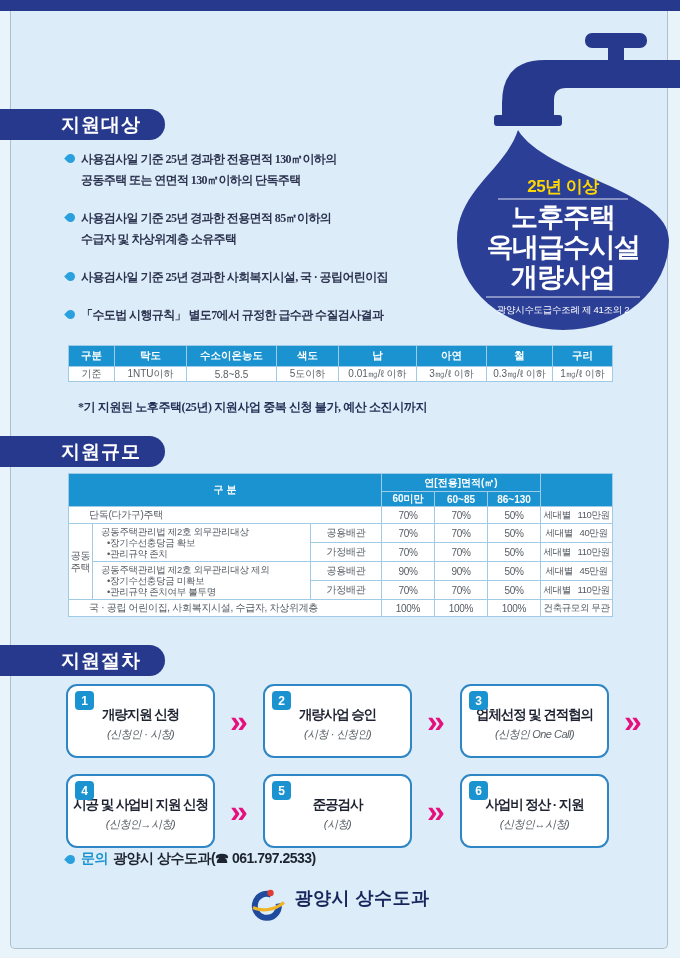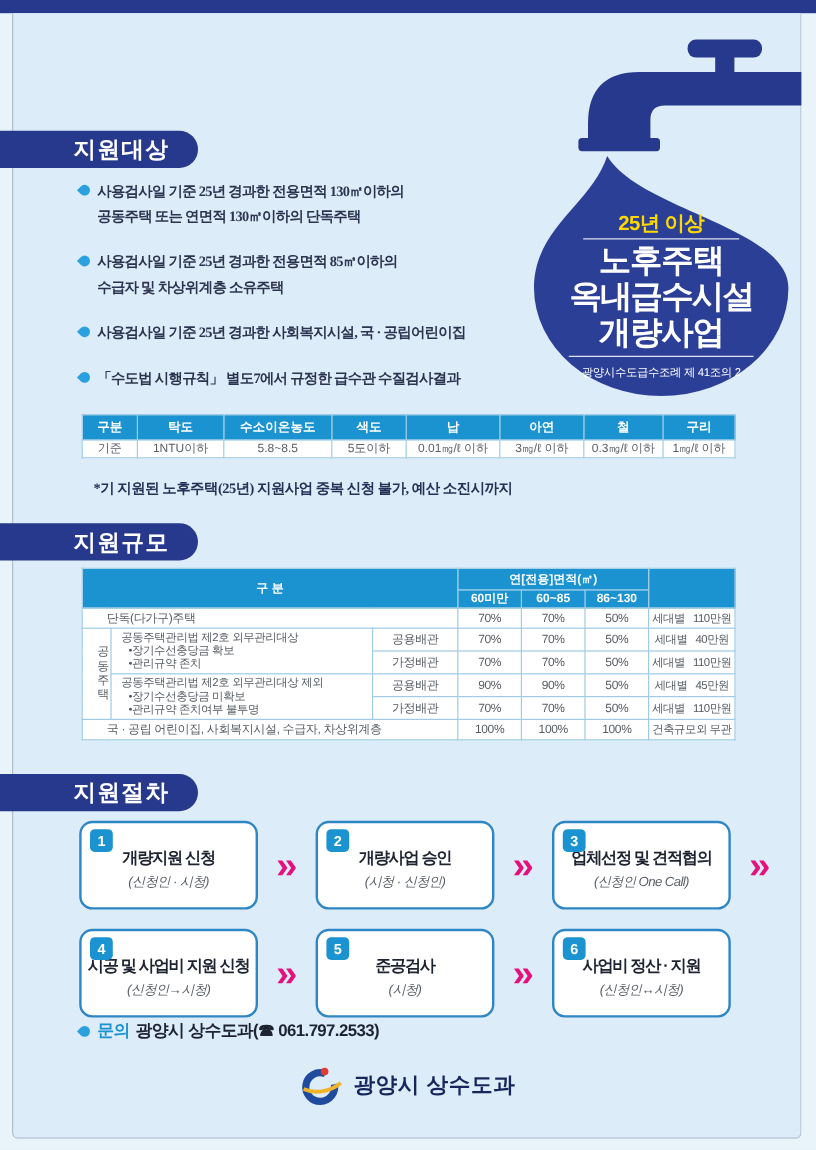--- a/index.html
+++ b/index.html
@@ -22,21 +22,21 @@
     background:#27398c; border-radius:0 17px 17px 0;
     color:#fff; font-size:19px; font-weight:bold; letter-spacing:1px;
     display:flex; align-items:center; justify-content:flex-end;
     padding-right:24px; z-index:3;
   }
   #pill-target { top:109px; }
   #pill-scale  { top:436px; }
   #pill-proc   { top:645px; }
 
   
-  .faucet-wrap { position:absolute; right:12px; top:25px; width:230px; height:330px; z-index:2; pointer-events:none; }
+  .faucet-wrap { position:absolute; right:0; top:25px; width:230px; height:330px; z-index:2; pointer-events:none; }
   .faucet-wrap svg { display:block; }
   .drop-badge-text { font-family:"Liberation Sans",sans-serif; }
 
   
   .bullets { position:absolute; left:66px; top:149px; width:430px; display:flex; flex-direction:column; gap:17px; z-index:1; }
   .bullet { display:flex; align-items:flex-start; }
   .drop-icon {
     flex:0 0 9px; width:9px; height:9px; margin:5px 6px 0 0;
     background:#2aa0df; border-radius:0 50% 50% 50%;
     transform:rotate(-45deg);
@@ -62,21 +62,21 @@
 
   
   .stable { position:absolute; left:68px; top:473px; width:544px; table-layout:fixed; background:#fff; }
   .stable th, .stable td { border:1px solid #9fcbe6; font-size:10px; }
   .stable th { background:#1b93d0; color:#fff; font-weight:bold; }
   .stable .h1 { height:18px; font-size:11px; }
   .stable .h2 { height:15px; font-size:9.5px; font-weight:normal; }
   .stable td { color:#555b62; height:17px; text-align:center; letter-spacing:-0.3px; }
   .stable td.left { text-align:left; padding-left:20px; }
   .stable td.group {
-    font-size:10px; line-height:12px; word-break:break-all; padding:0 12px; color:#555b62;
+    font-size:10px; line-height:12px; word-break:break-all; padding:0 0; color:#555b62;
   }
   .stable td.desc { text-align:left; padding:2px 0 2px 8px; line-height:11px; font-size:9.5px; }
   .stable td.desc .sub { padding-left:6px; }
   .stable td.amount { white-space:pre; font-size:9.5px; letter-spacing:-0.4px; }
 
   
   .proc-row { position:absolute; left:66px; width:592px; display:flex; align-items:center; z-index:1; }
   #proc-row1 { top:684px; }
   #proc-row2 { top:774px; }
   .step-box {
@@ -97,21 +97,21 @@
     font-size:32px; font-weight:900; line-height:74px; user-select:none;
   }
 
   
   .contact { position:absolute; left:66px; top:850px; display:flex; align-items:center; z-index:1; }
   .contact .drop-icon { margin:0 6px 0 0; }
   .contact-label { color:#1b93d0; font-weight:bold; font-size:14px; margin-right:5px; letter-spacing:-0.5px; }
   .contact-value { color:#1d2330; font-weight:bold; font-size:14px; letter-spacing:-0.5px; }
 
   
-  .footer { position:absolute; left:0; top:886px; width:680px; display:flex; align-items:center; justify-content:center; gap:8px; z-index:1; }
+  .footer { position:absolute; left:0; top:886px; width:680px; display:flex; justify-content:center; gap:8px; z-index:1; }
   .org-name { font-size:18px; font-weight:900; color:#16265c; letter-spacing:0.5px; }
 </style>
 </head>
 <body>
 
 <div class="topbar"></div>
 <div class="panel"></div>
 
 <div class="faucet-wrap">
   <svg width="230" height="330" viewBox="0 0 230 330">

